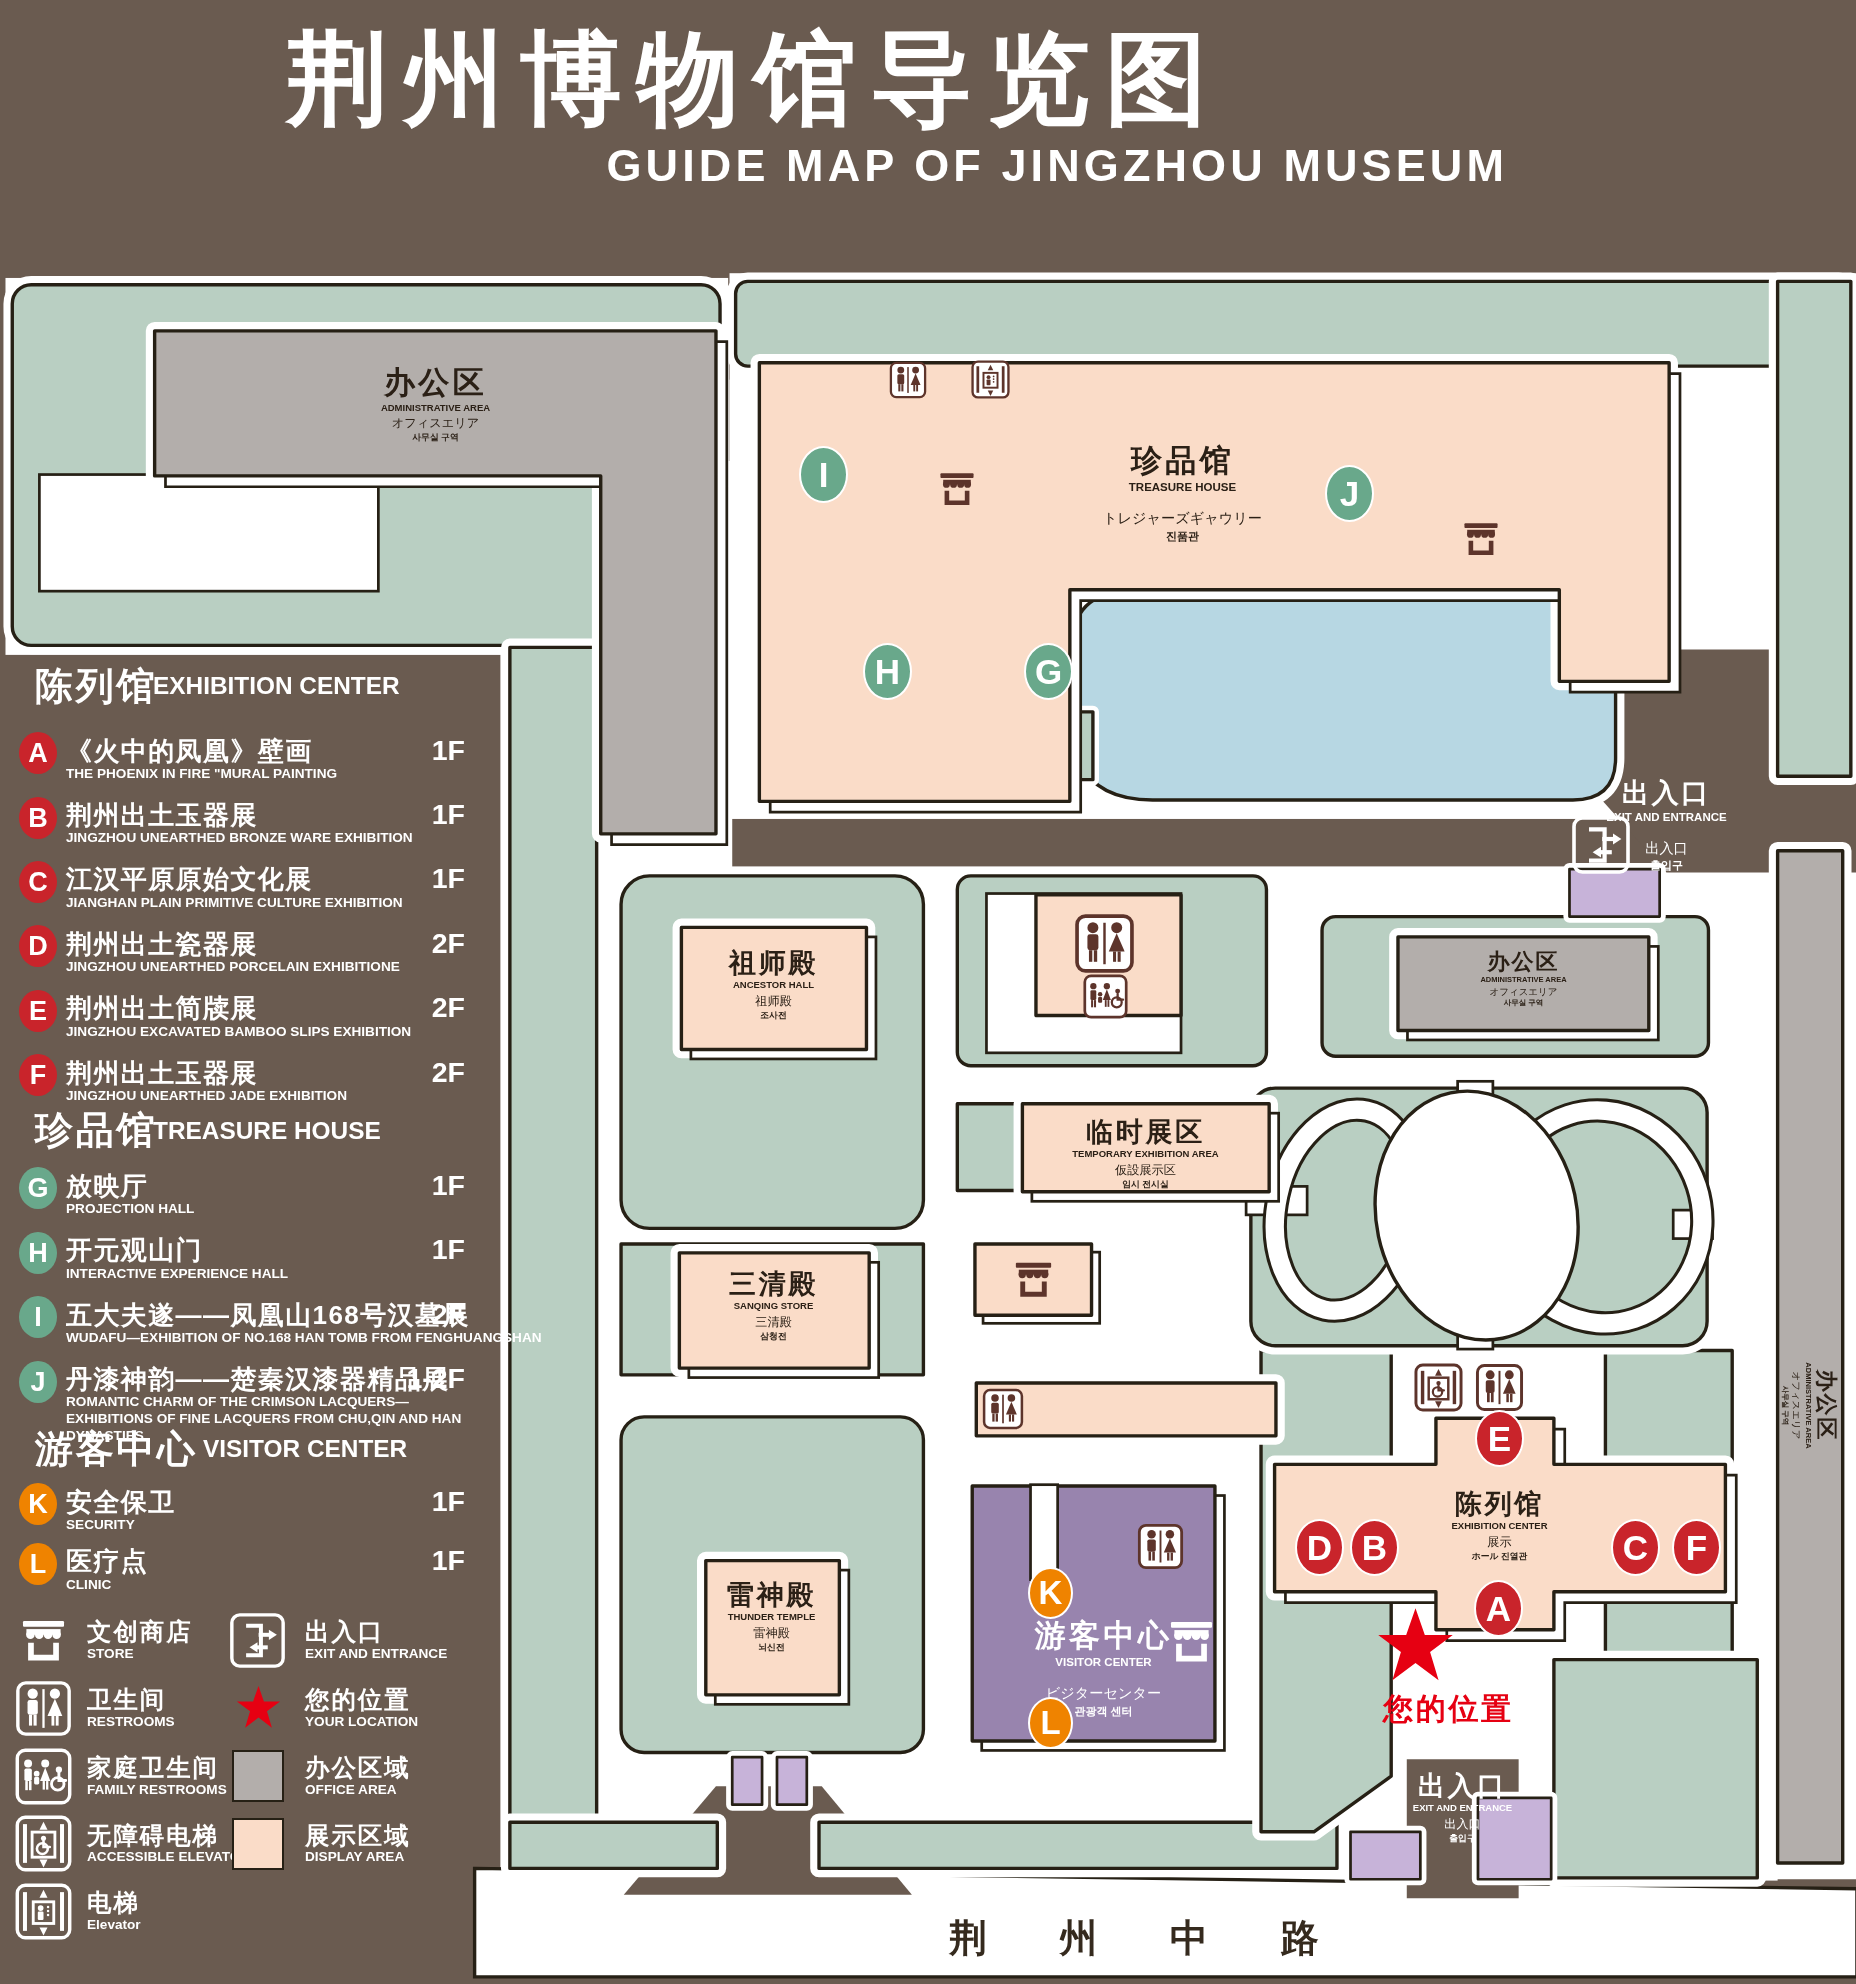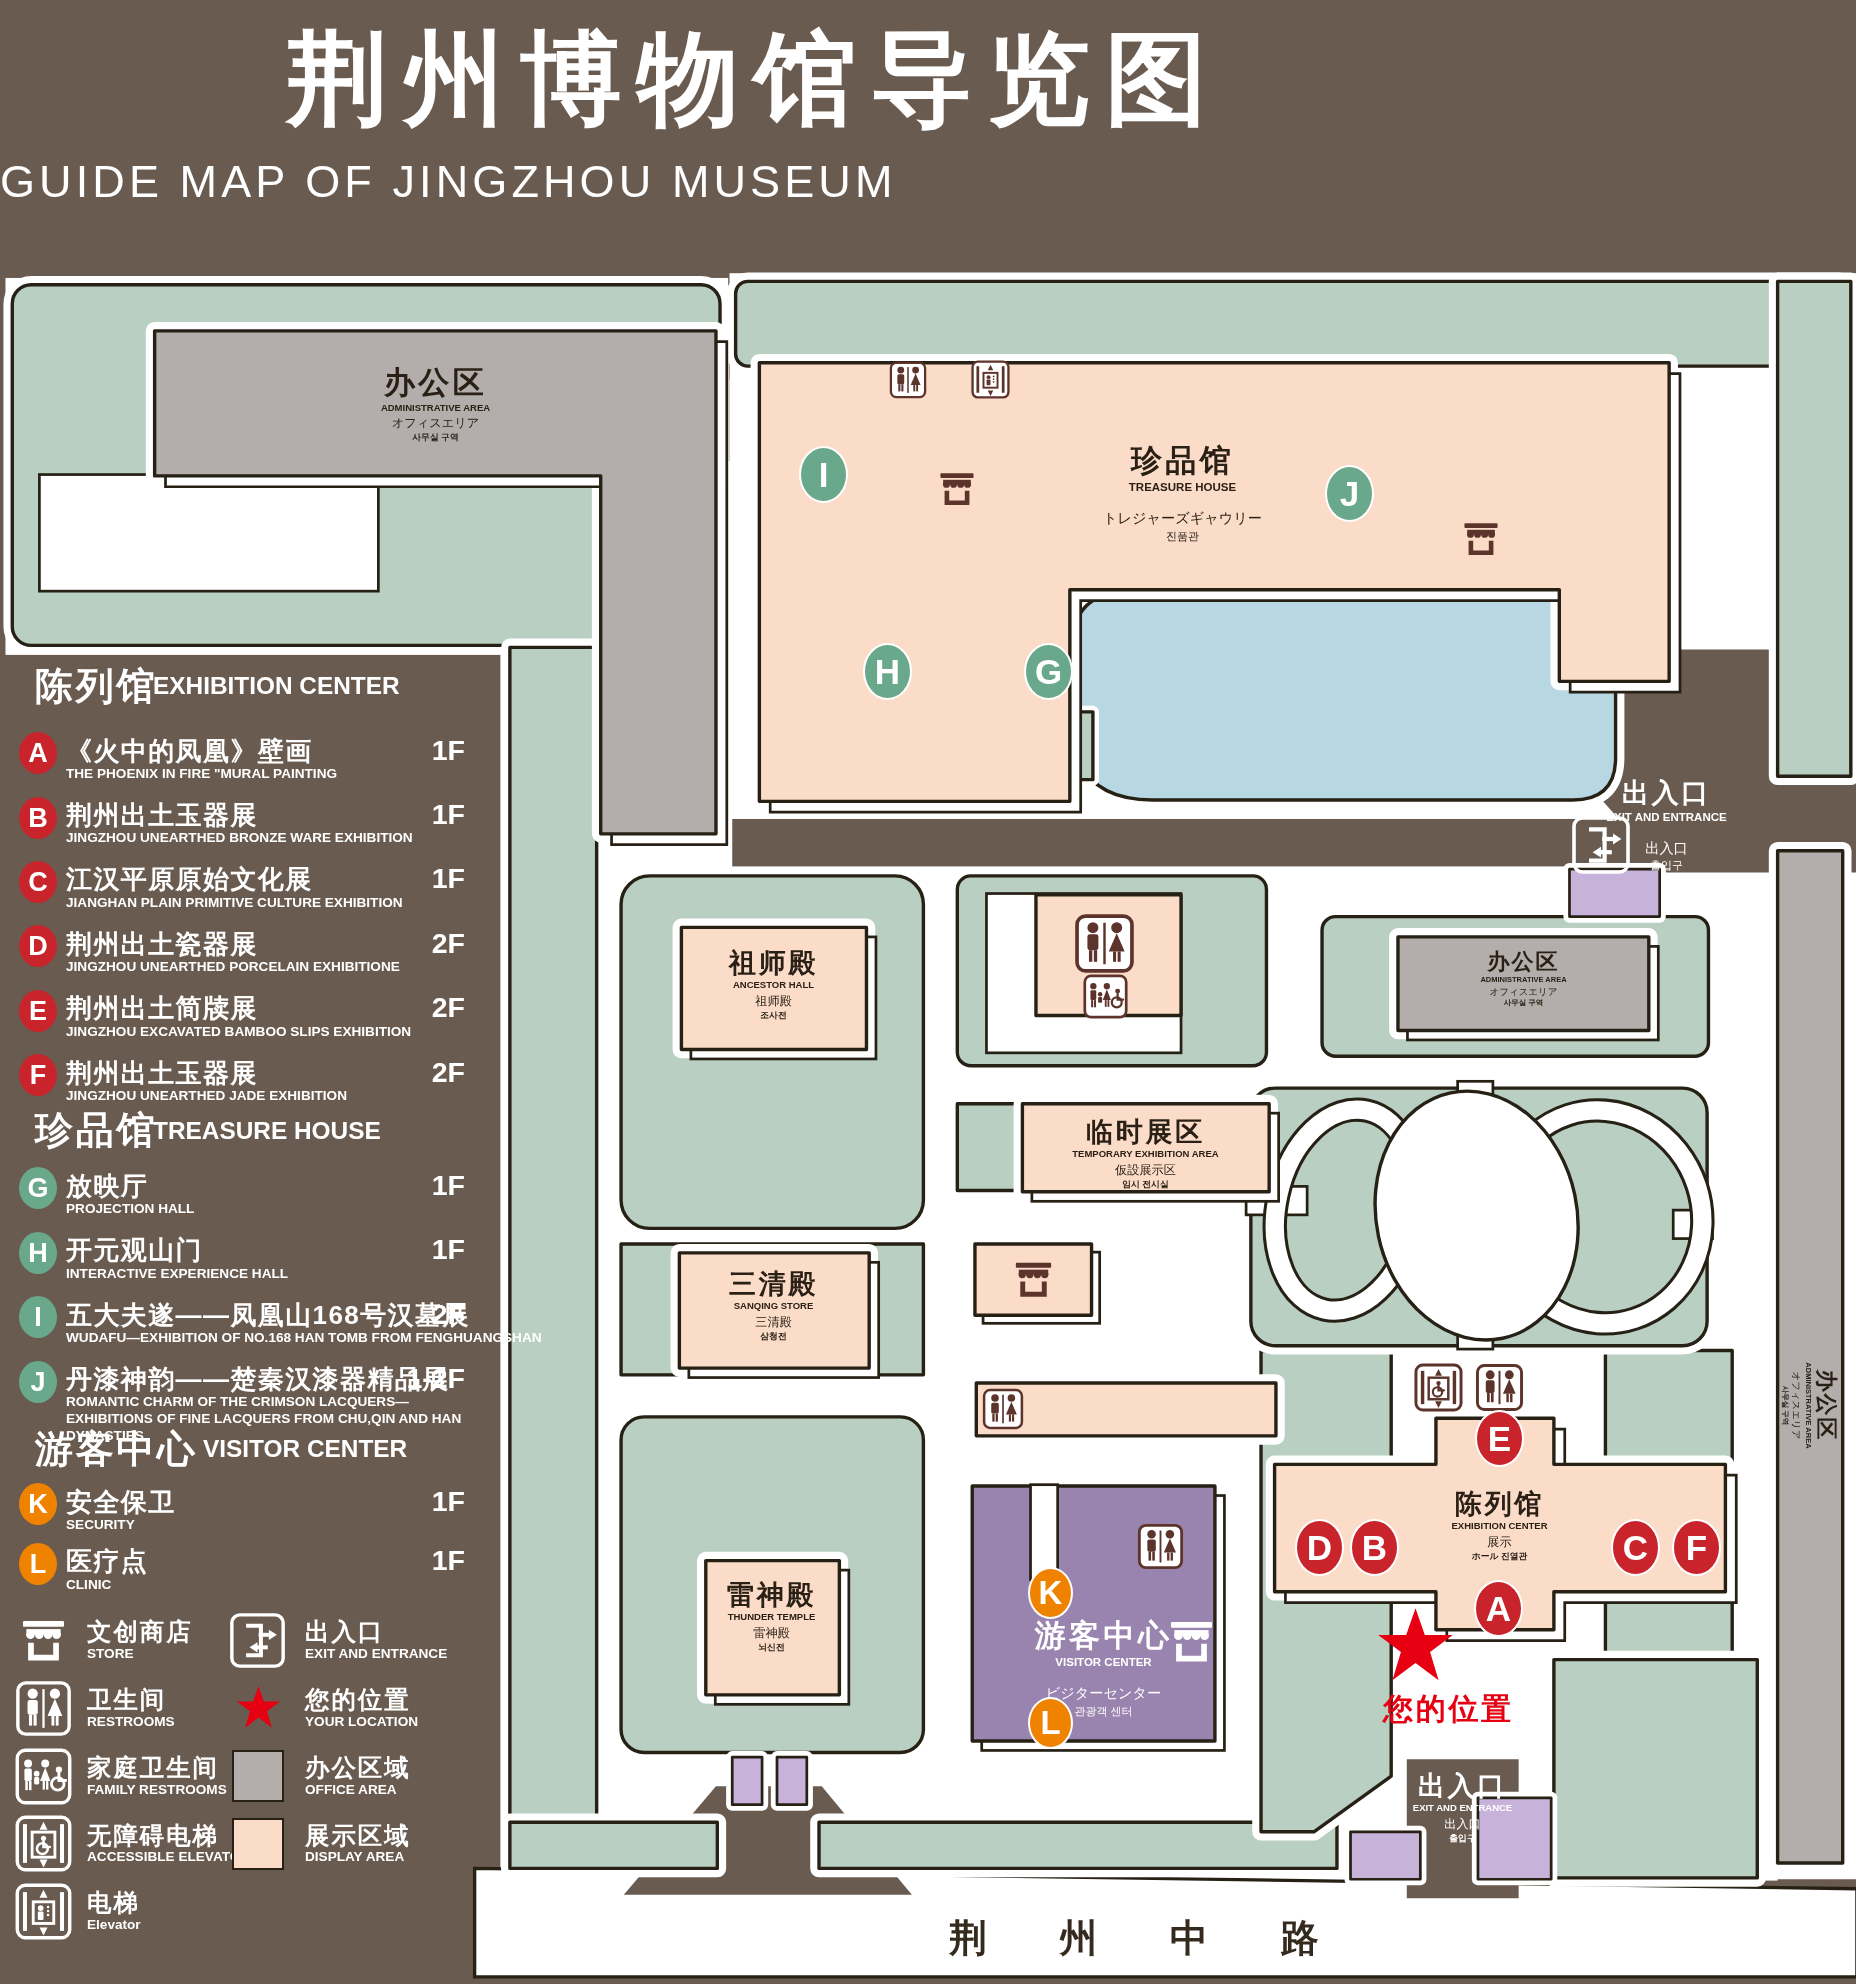--- a/index.html
+++ b/index.html
@@ -28,35 +28,35 @@
   .light{color:#ffffff;}
   .zh-l{font-size:31px;font-weight:800;letter-spacing:3.4px;}
   .zh-m{font-size:27px;font-weight:800;letter-spacing:2.7px;}
   .zh-s{font-size:22px;font-weight:800;letter-spacing:2px;}
   .en-l{font-size:11.5px;font-weight:700;margin-top:2.7px;}
   .en-m{font-size:9.5px;font-weight:700;margin-top:2px;}
   .en-s{font-size:7.5px;font-weight:700;margin-top:1.4px;}
   .ja-l{font-size:14.2px;margin-top:17px;}
   .ja-m{font-size:12.2px;margin-top:4.1px;}
   .ja-s{font-size:9.5px;margin-top:2.7px;}
-  .ko-l{font-size:11px;font-weight:400;margin-top:2.7px;}
+  .ko-l{font-size:11px;font-weight:700;margin-top:2.7px;}
   .ko-m{font-size:8.8px;font-weight:600;margin-top:2px;}
   .ko-s{font-size:7.5px;font-weight:600;margin-top:1.4px;}
 
   .badge{position:absolute;display:flex;align-items:center;justify-content:center;
          color:#fff;font-weight:800;border-radius:50%;border:2.7px solid #ffffff;box-sizing:border-box;}
   .bg-red{background:#c9242b;}  .bg-grn{background:#69a88b;}  .bg-org{background:#ef8300;}
   .map-badge{width:49px;height:57px;font-size:35px;}
   .map-badge-s{width:45px;height:52px;font-size:33px;}
 
   
   .title{position:absolute;left:0;top:12.2px;width:100%;text-align:center;color:#fff;
          font-size:102px;font-weight:900;letter-spacing:15px;}
-  .subtitle{position:absolute;left:0;top:156px;width:100%;text-align:left;color:#fff;
-         font-size:45px;font-weight:400;letter-spacing:4.1px;}
+  .subtitle{position:absolute;left:0;top:140px;width:100%;text-align:right;color:#fff;
+         font-size:45px;font-weight:700;letter-spacing:4.1px;}
 
   
   .sec-zh{position:absolute;color:#fff;font-size:38px;font-weight:800;letter-spacing:2.7px;}
   .sec-en{position:absolute;color:#fff;font-size:24.4px;font-weight:800;}
   .lrow-badge{position:absolute;width:38px;height:42px;border:none;border-radius:50%;display:flex;
               align-items:center;justify-content:center;color:#fff;font-weight:800;font-size:27px;}
   .lrow-zh{position:absolute;color:#fff;font-size:26px;font-weight:700;letter-spacing:1.4px;white-space:nowrap;}
   .lrow-en{position:absolute;color:#fff;font-size:13.6px;font-weight:600;white-space:nowrap;}
   .lrow-en.wrap{white-space:normal;width:407px;line-height:1.25;}
   .lrow-fl{position:absolute;color:#fff;font-size:28.5px;font-weight:600;width:68px;text-align:right;}

